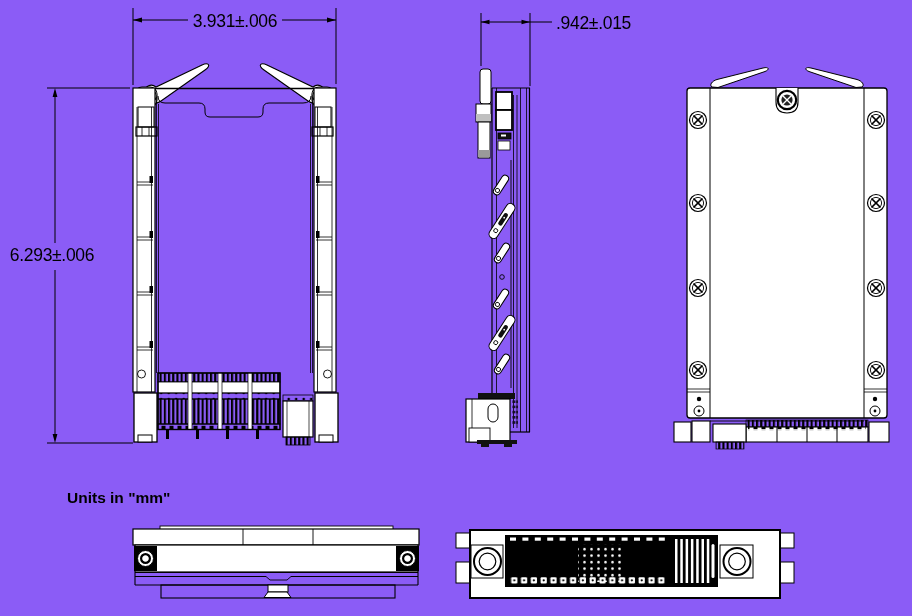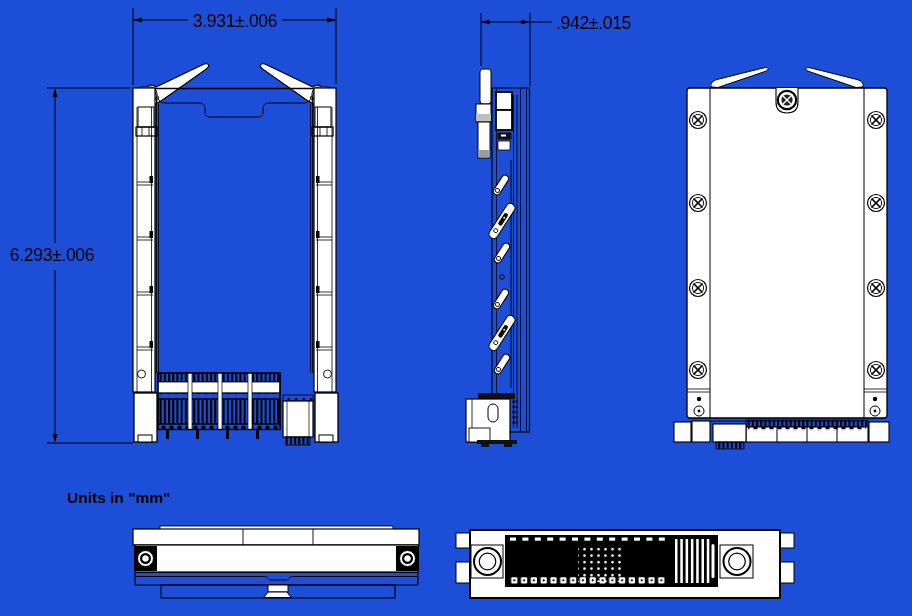--- a/index.html
+++ b/index.html
@@ -1,16 +1,16 @@
 <!DOCTYPE html>
 <html><head>
 <meta charset="utf-8">
 <style>
   html,body{margin:0;padding:0;background:#fff;}
-  .page{position:relative;width:912px;height:616px;background:#1d4ed8;overflow:hidden;
+  .page{position:relative;width:912px;height:616px;background:#8b5cf6;overflow:hidden;
         font-family:"Liberation Sans", sans-serif;text-align:center;}
   svg{position:absolute;left:0;top:0;}
   text{fill:#000;}
   .dim-text{font-size:17.5px;letter-spacing:-0.3px;}
   .note-text{font-size:15.5px;font-weight:bold;}
 </style>
 </head>
 <body>
 
 <div class="page">

